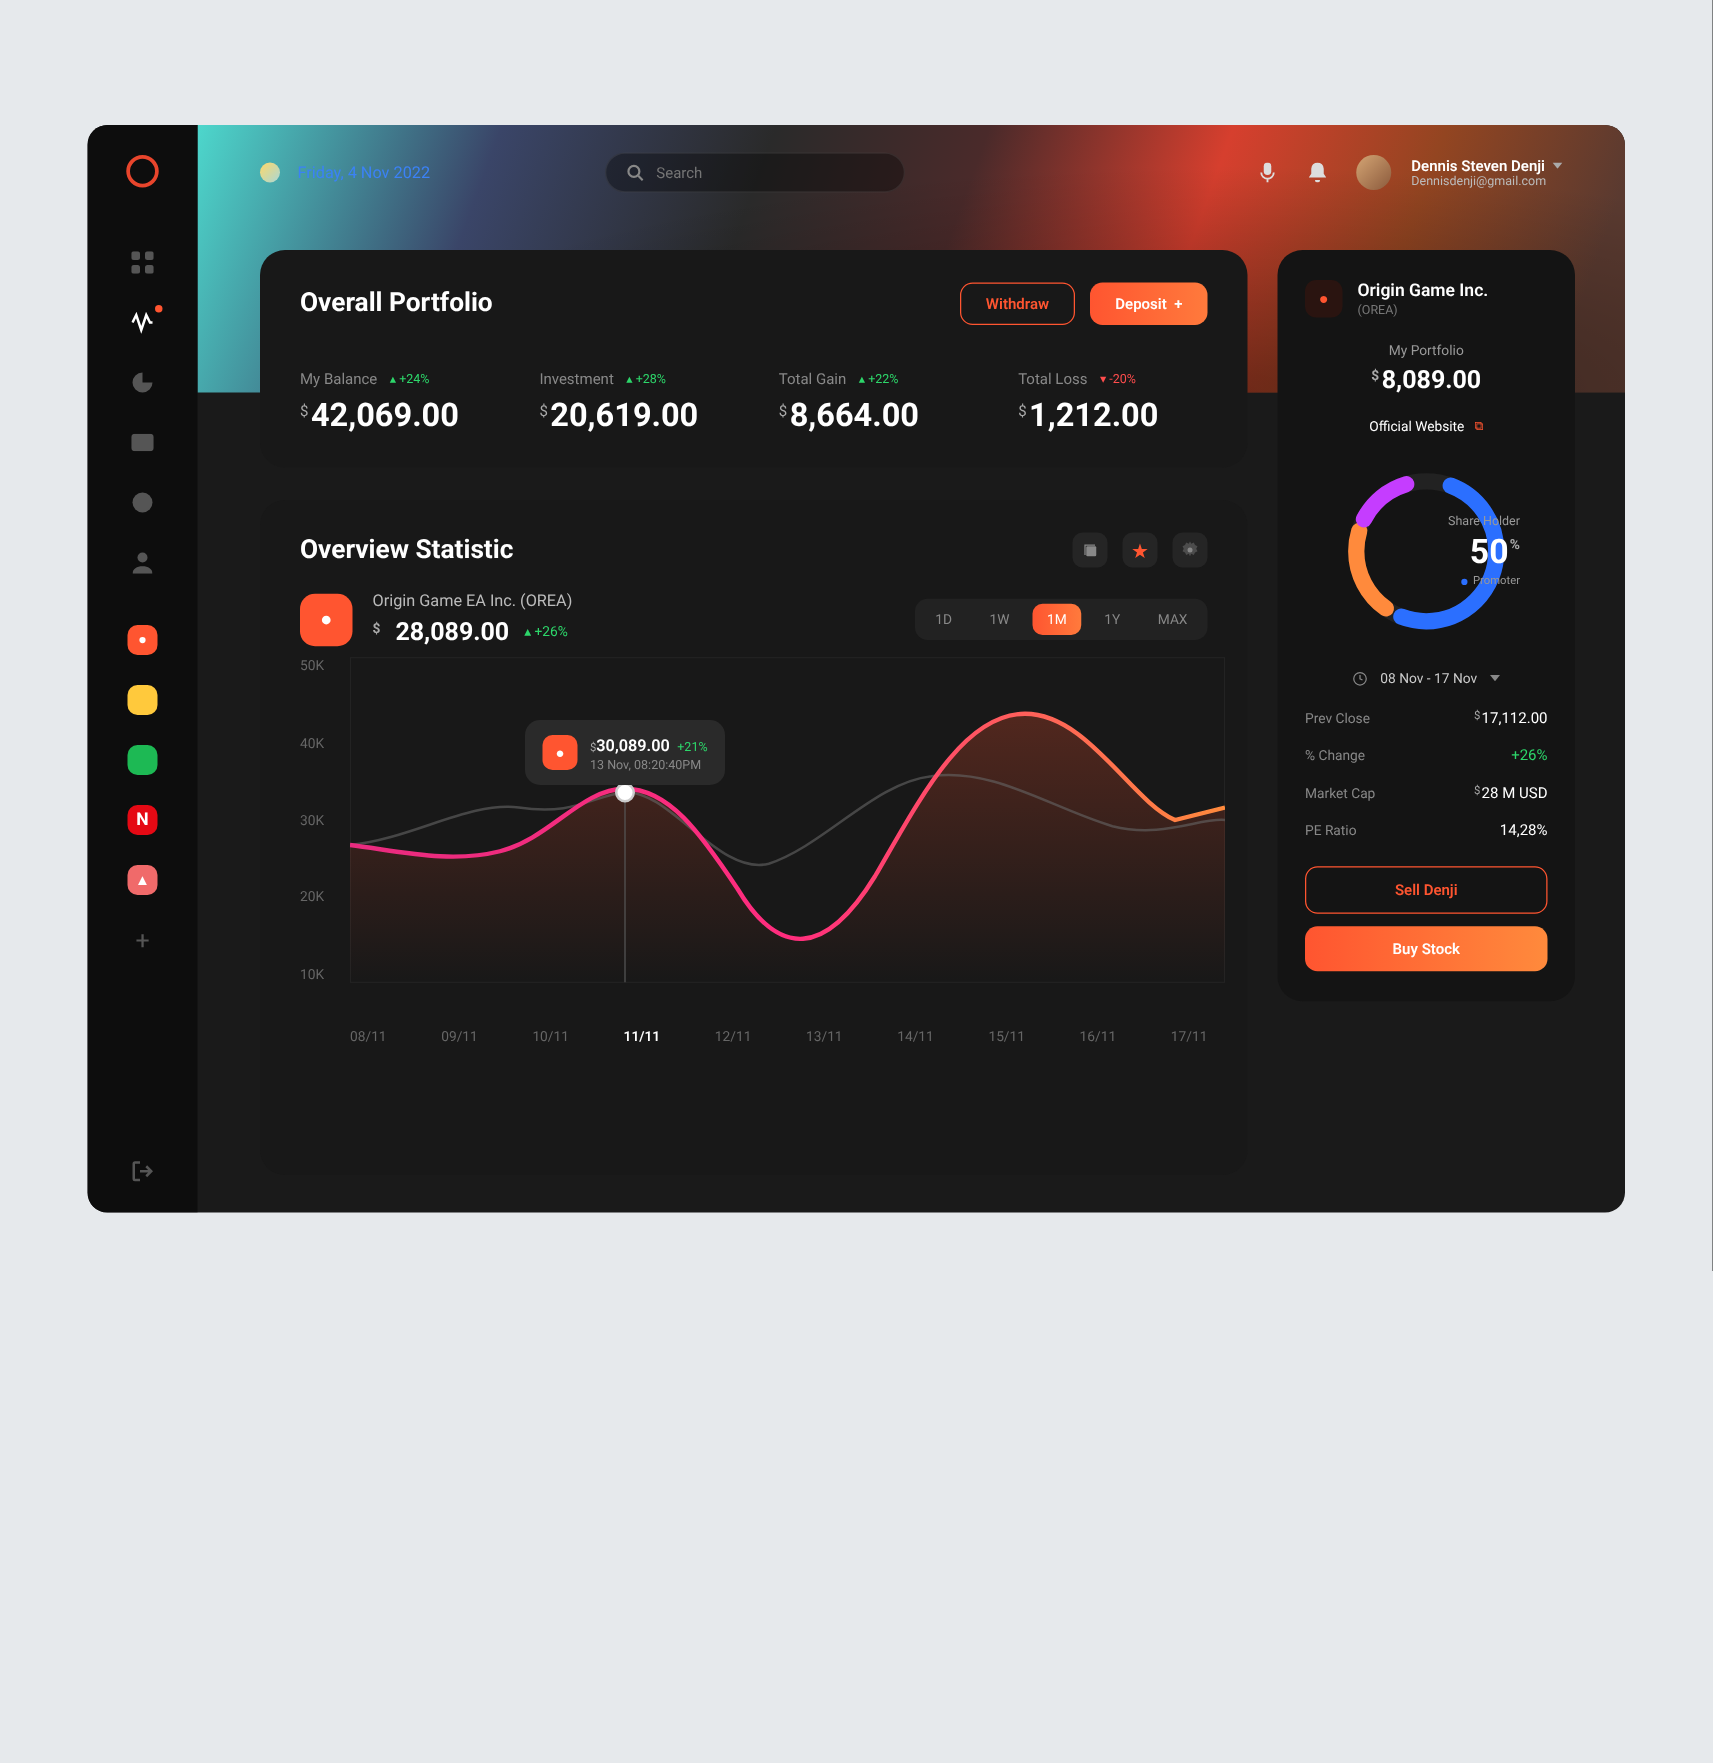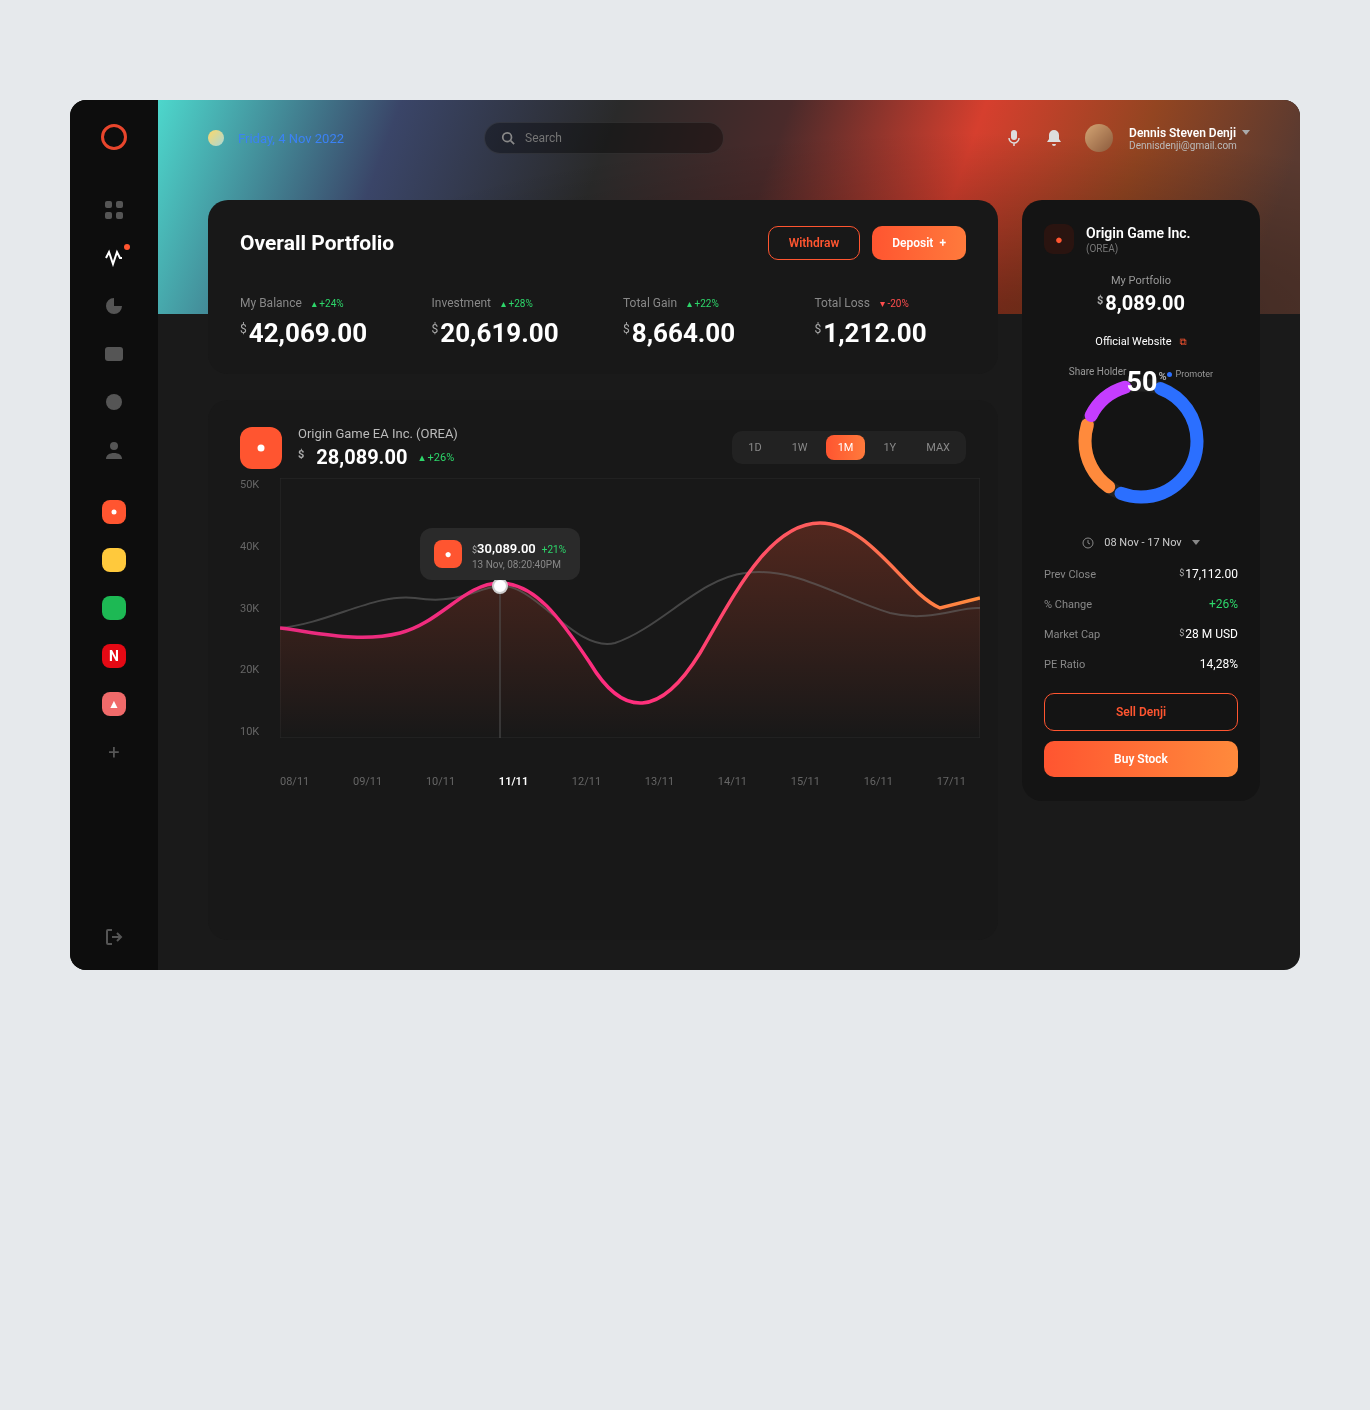--- a/index.html
+++ b/index.html
@@ -82,21 +82,21 @@
 .company-row{display:flex;align-items:center;gap:12px;margin-bottom:20px}
 .company-logo{width:30px;height:30px;border-radius:9px;background:#2a1410;display:flex;align-items:center;justify-content:center;color:#ff5530;font-size:13px}
 .company-name{color:#fff;font-size:14px;font-weight:600}
 .company-ticker{color:#777;font-size:10px;margin-top:2px}
 .my-port-label{color:#999;font-size:11px;text-align:center;margin-bottom:4px}
 .my-port-value{color:#fff;font-size:20px;font-weight:700;text-align:center;display:flex;justify-content:center;align-items:flex-start}
 .my-port-value .cur{font-size:11px;margin-top:3px;margin-right:2px;color:#aaa}
 .website-link{color:#fff;font-size:11px;text-align:center;margin:20px 0 18px;display:flex;align-items:center;justify-content:center;gap:8px;cursor:pointer}
 .ext-icon{color:#ff5530;font-size:10px}
 .donut-wrap{position:relative;width:150px;height:150px;margin:0 auto 20px}
-.donut-center{position:absolute;inset:0;display:flex;flex-direction:row;align-items:flex-start;justify-content:center}
+.donut-center{position:absolute;inset:0;display:flex;flex-direction:column;align-items:flex-end;justify-content:center}
 .donut-label{color:#999;font-size:10px;margin-bottom:2px}
 .donut-value{color:#fff;font-size:27px;font-weight:700;display:flex;align-items:flex-start}
 .donut-value .pct{font-size:11px;margin-top:4px;margin-left:1px;color:#aaa}
 .donut-legend{color:#999;font-size:9px;display:flex;align-items:center;gap:4px;margin-top:3px}
 .dot-blue{width:5px;height:5px;border-radius:50%;background:#2b6fff}
 .date-range{display:flex;align-items:center;justify-content:center;gap:10px;color:#ccc;font-size:11px;margin-bottom:18px;cursor:pointer}
 .stats-list{display:flex;flex-direction:column;gap:16px;margin-bottom:22px}
 .stat-row{display:flex;justify-content:space-between;align-items:center}
 .stat-label{color:#888;font-size:11px}
 .stat-value{color:#fff;font-size:12px;display:flex;align-items:flex-start}
@@ -266,20 +266,38 @@
                 </div>
                 <div class="m-value">
                   <span class="cur">$</span>
                   <span>1,212.00</span>
                 </div>
               </div>
             </div>
         </div>
 
         <div class="card" style="flex:1">
+          <div class="stat-head">
+            <h2>Overview Statistic</h2>
+            <div class="stat-actions">
+              <div class="mini-btn">
+                  <svg width="13" height="13" viewBox="0 0 13 13" fill="currentColor">
+                    <rect x="3" y="3" width="8" height="8" rx="1"></rect>
+                    <path d="M2 10V2h8" fill="none" stroke="currentColor"></path>
+                  </svg>
+                </div>
+              <div class="mini-btn starred">★</div>
+              <div class="mini-btn">
+                  <svg width="14" height="14" viewBox="0 0 14 14" fill="currentColor">
+                    <circle cx="7" cy="7" r="2"></circle>
+                    <path d="M7 0l1 2 2-1 1 2 2 1-1 2 1 2-2 1-1 2-2-1-1 2-1-2-2 1-1-2-2-1 1-2-1-2 2-1 1-2 2 1z" opacity=".4"></path>
+                  </svg>
+                </div>
+            </div>
+          </div>
           <div class="stock-row">
             <div class="stock-id">
               <div class="stock-logo">
                   <svg width="16" height="16" viewBox="0 0 16 16" fill="#fff">
                     <circle cx="8" cy="8" r="3.5"></circle>
                   </svg>
                 </div>
               <div>
                 <div class="stock-name">Origin Game EA Inc. (OREA)</div>
                 <div class="stock-price">

